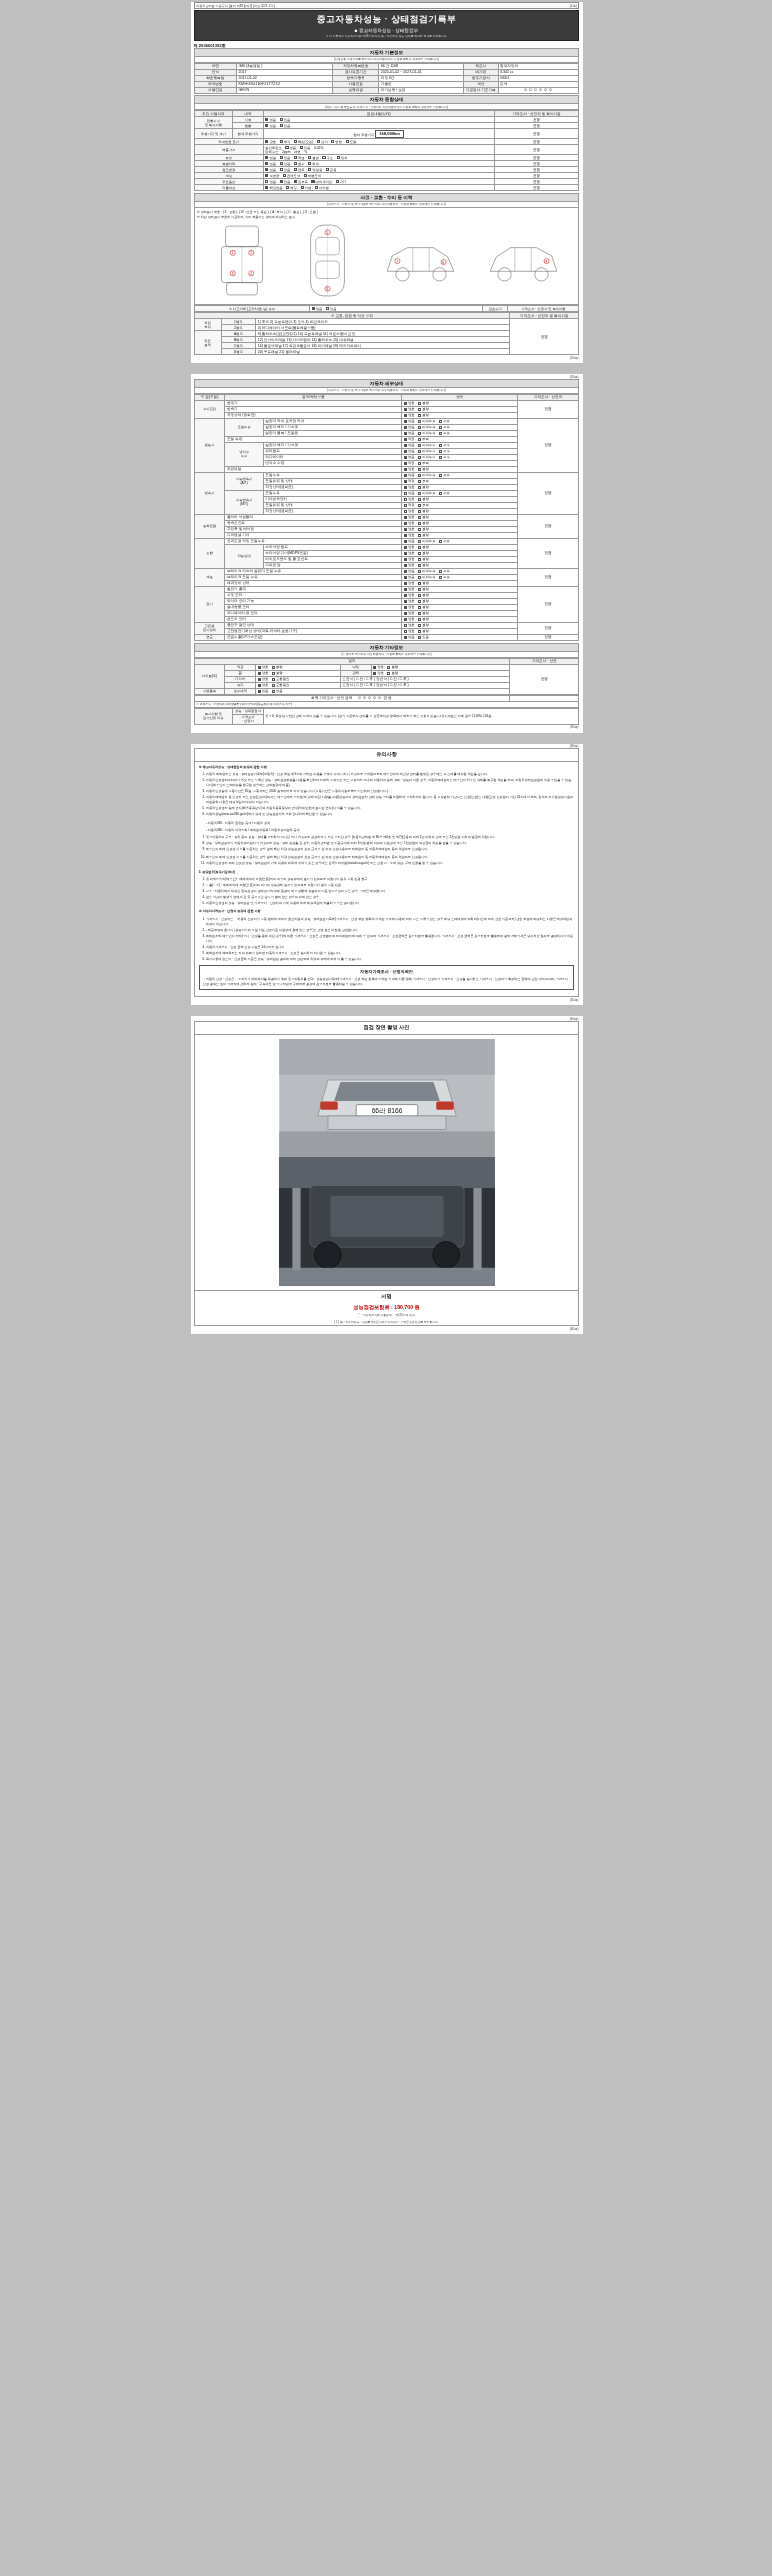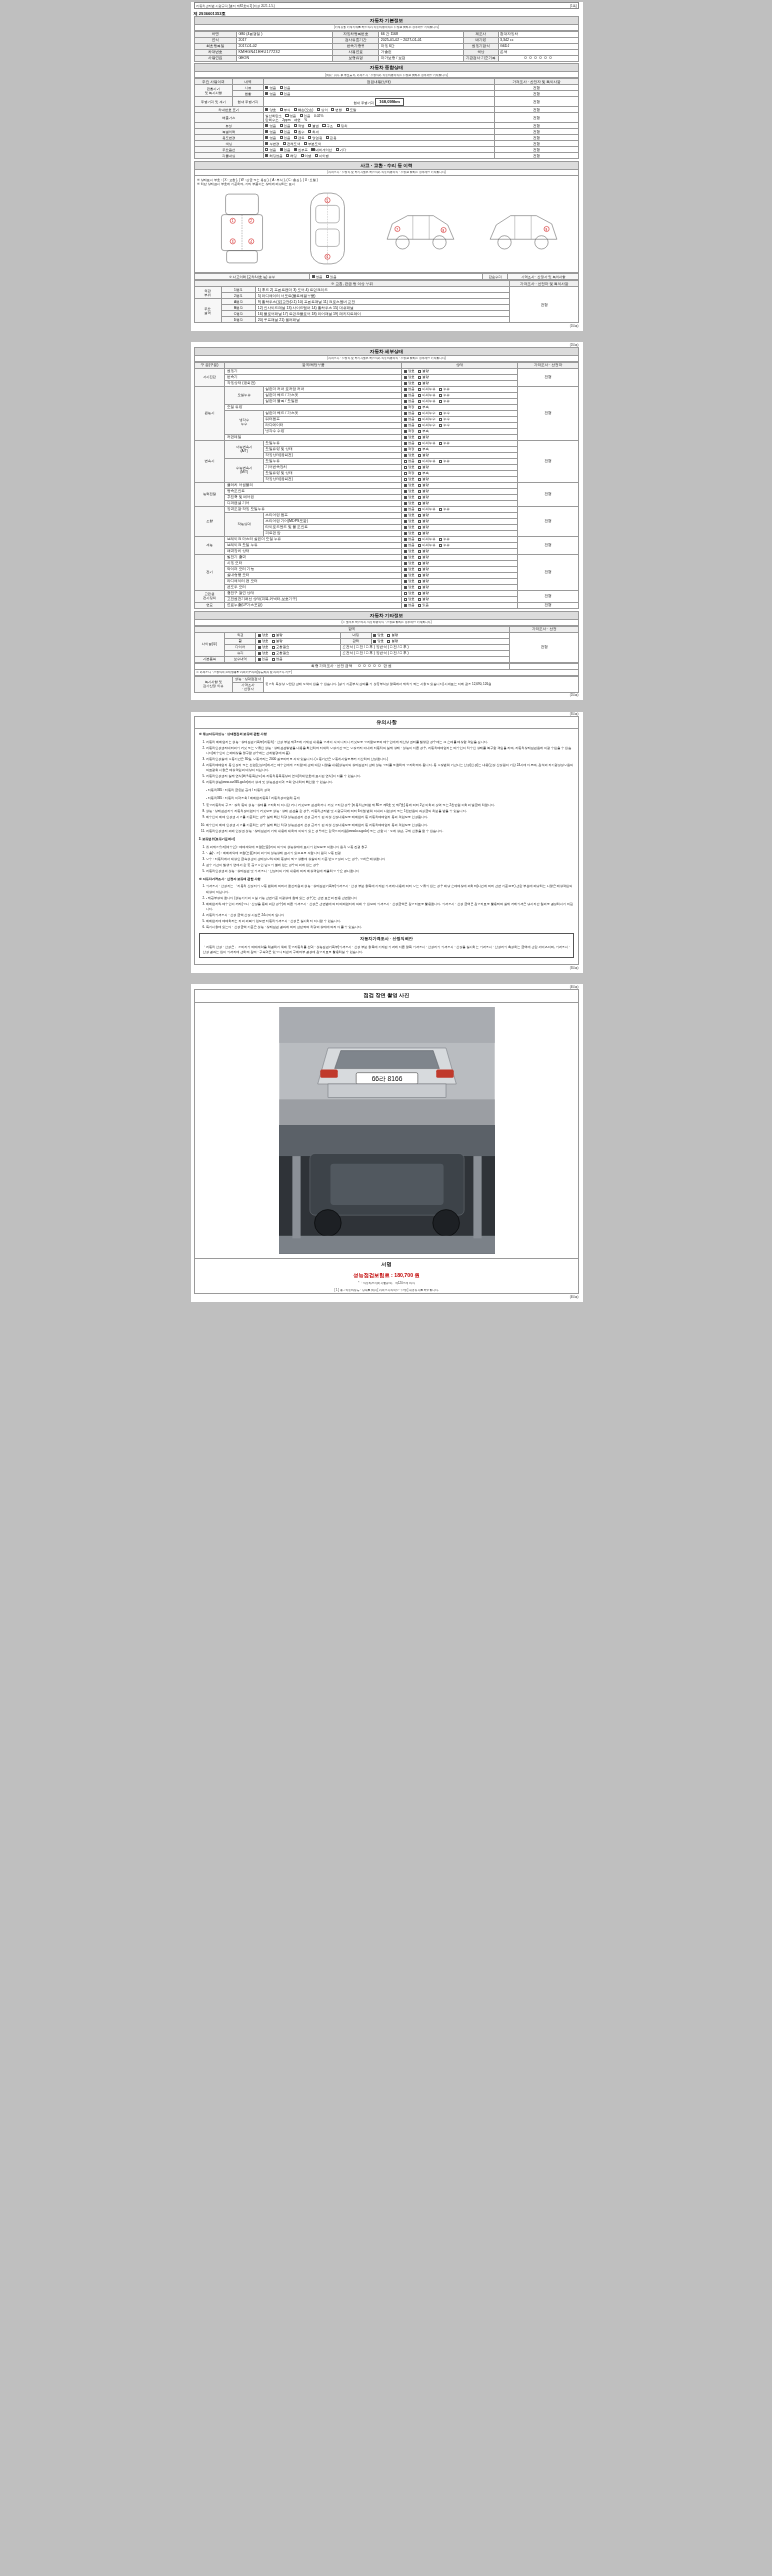--- a/index.html
+++ b/index.html
@@ -107,20 +107,25 @@
 </head>
 <body>
 
 <div class="page">
   <div class="sheet">
     <div class="tinytop">
       <span>자동차관리법 시행규칙 [별지 제82호의1] (개정 2021.1.5.)</span>
       <span>(1쪽)</span>
     </div>
 
+    <div class="hdr">
+      <div class="t1">중고자동차성능 · 상태점검기록부</div>
+      <div class="t2">■ 중고자동차성능 · 상태점검부</div>
+      <div class="t3">※ 이 기록부는 자동차관리법 제58조에 따라 중고자동차의 성능·상태를 점검한 결과를 기재합니다.</div>
+    </div>
 
     <div class="docno">
       <span>제</span>
       <span>2936601353호</span>
     </div>
 
     <div class="tblwrap">
       <div class="secbar">자동차 기본정보</div>
       <div class="secnote">(기재상항 기재기재를 확인자가 자동차명의자는 선정을 합하는 경우에만 기재합니다)</div>
       <table>

